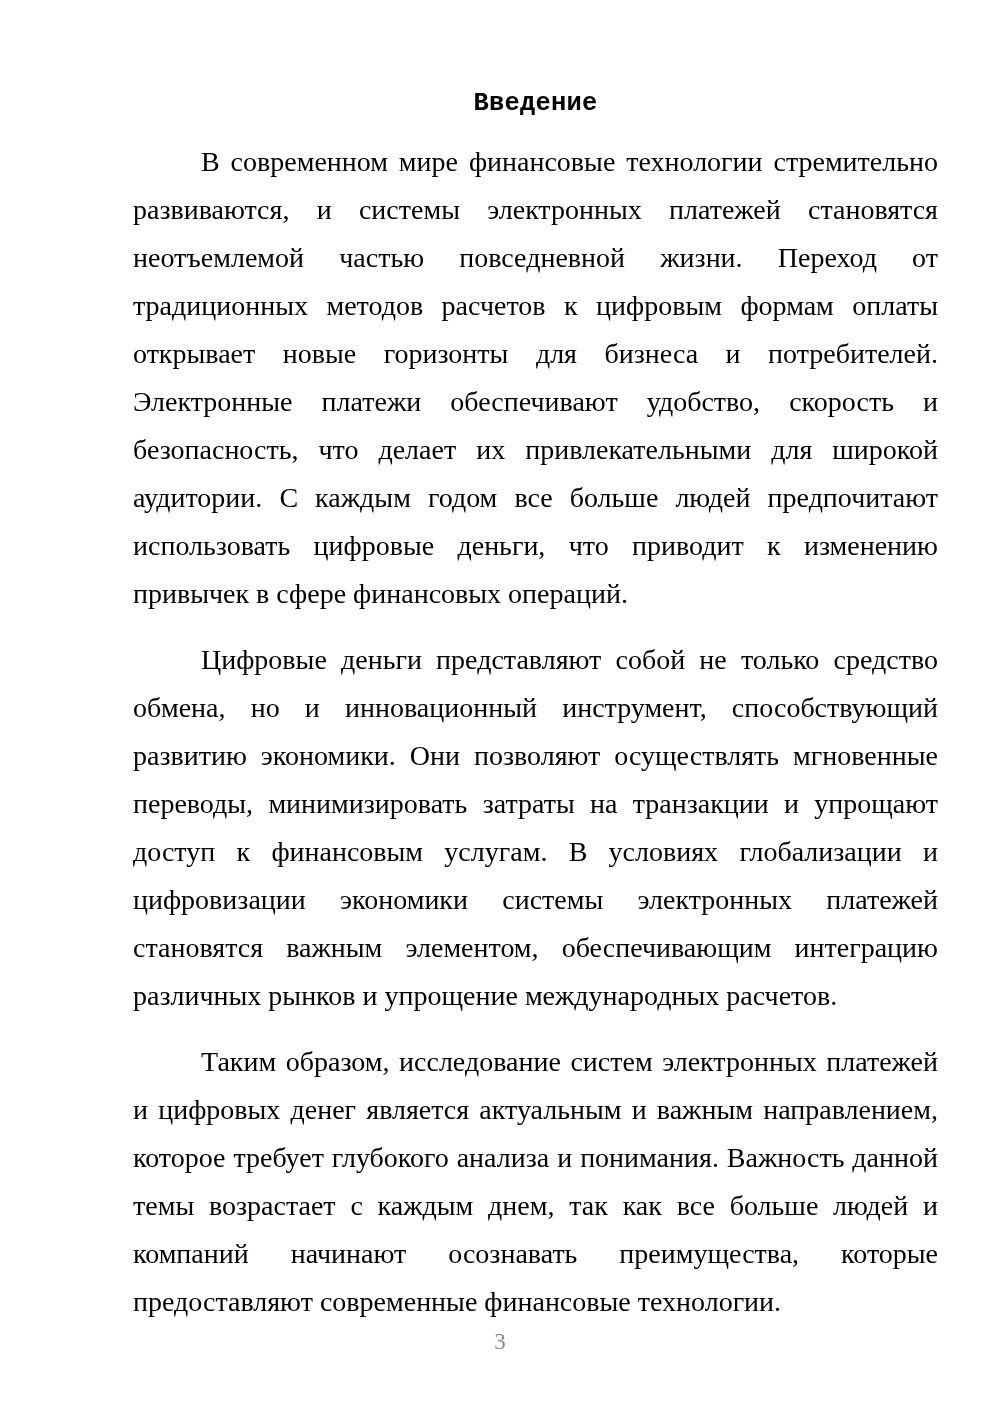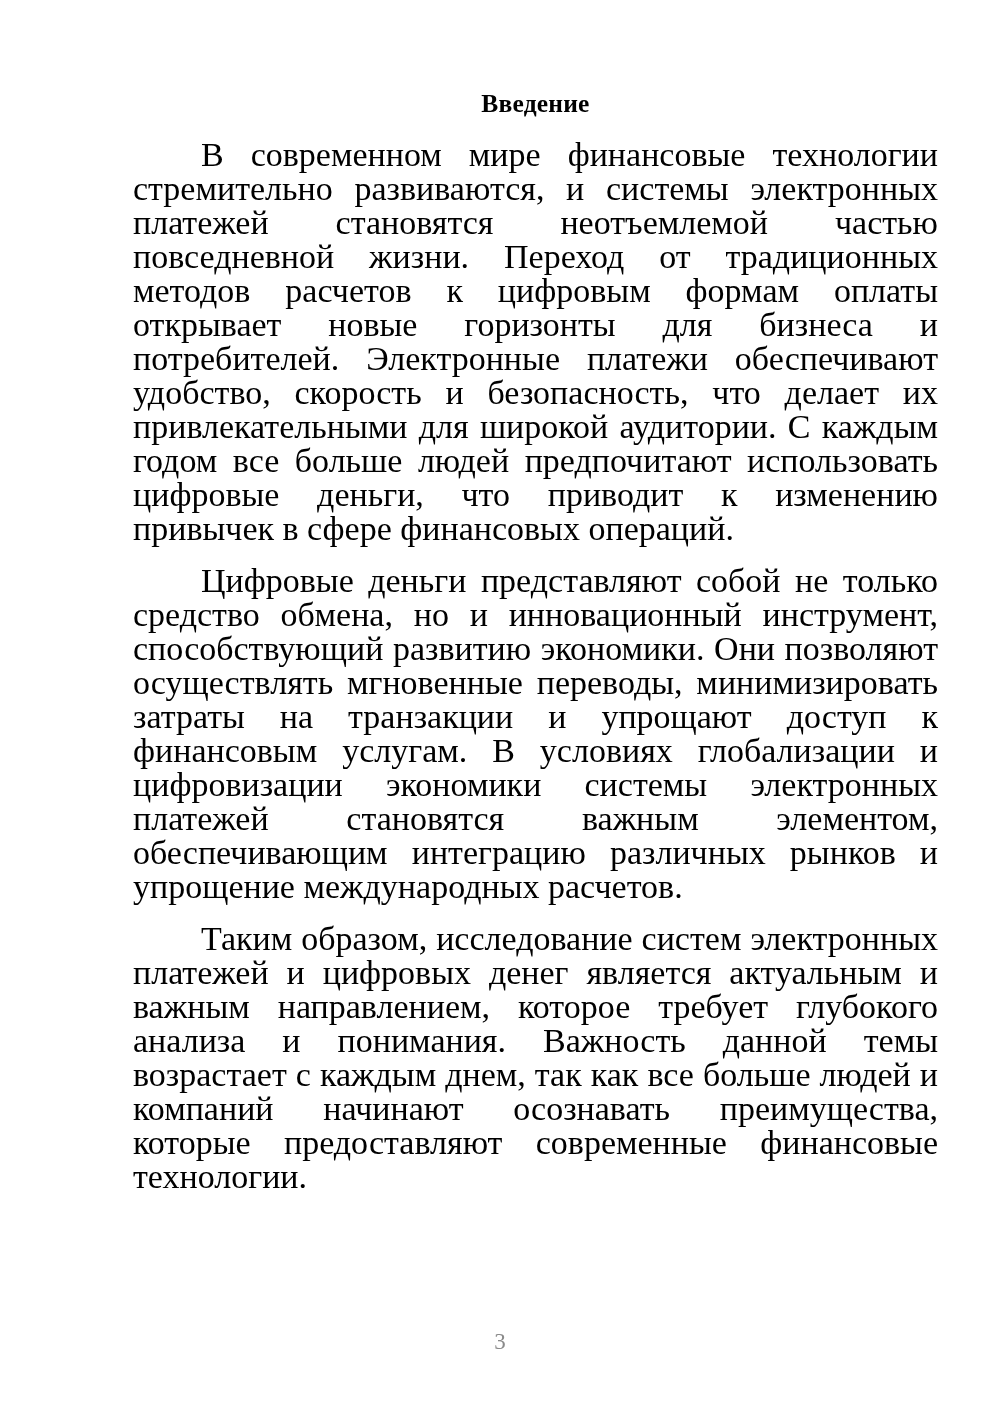--- a/index.html
+++ b/index.html
@@ -29,25 +29,26 @@
     width: 805px;
   }
 
   .doc-title {
     font-size: 25.5px;
     font-weight: bold;
     text-align: center;
     line-height: 36px;
     margin: 0 0 16px 0;
     letter-spacing: 0.2px;
+    font-family: Liberation Mono, monospace;
   }
 
   .para {
-    font-size: 34px;
-    line-height: 34px;
+    font-size: 28px;
+    line-height: 48px;
     text-align: justify;
     text-justify: inter-word;
     text-indent: 68px;
     margin: 0 0 18px 0;
     hyphens: none;
     word-spacing: 0px;
   }
 
   .para:last-of-type {
     margin-bottom: 16px;

